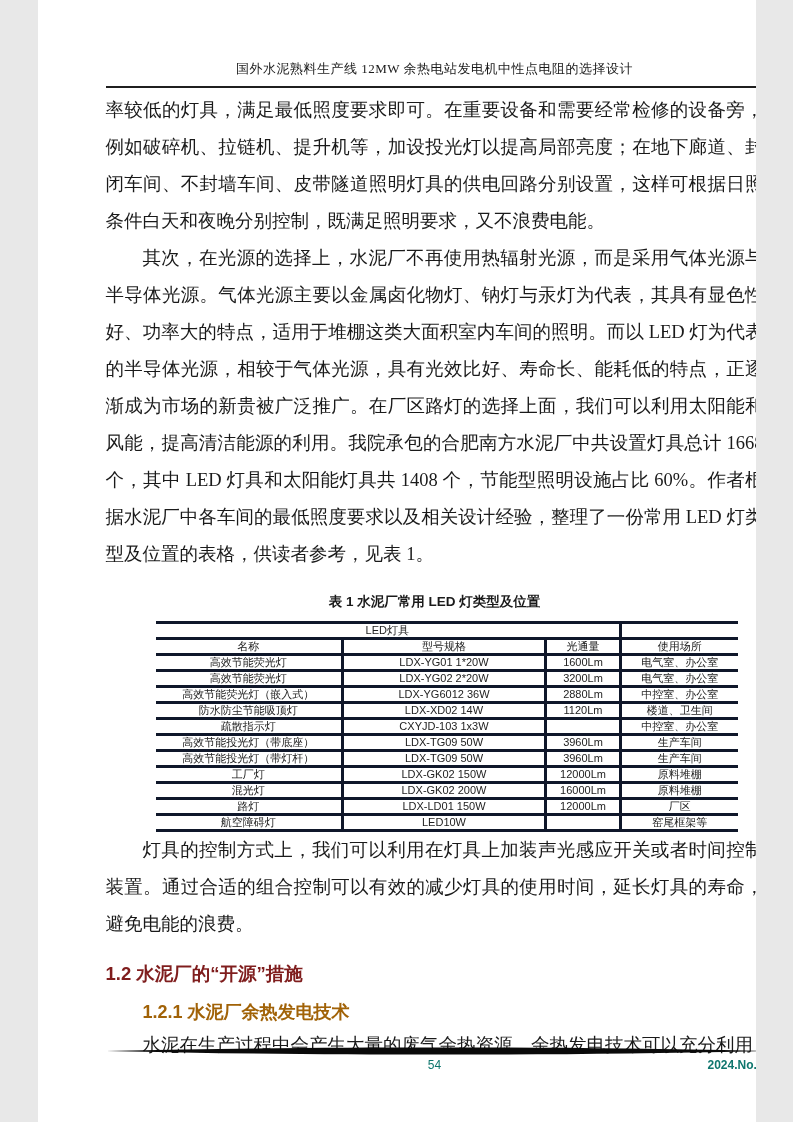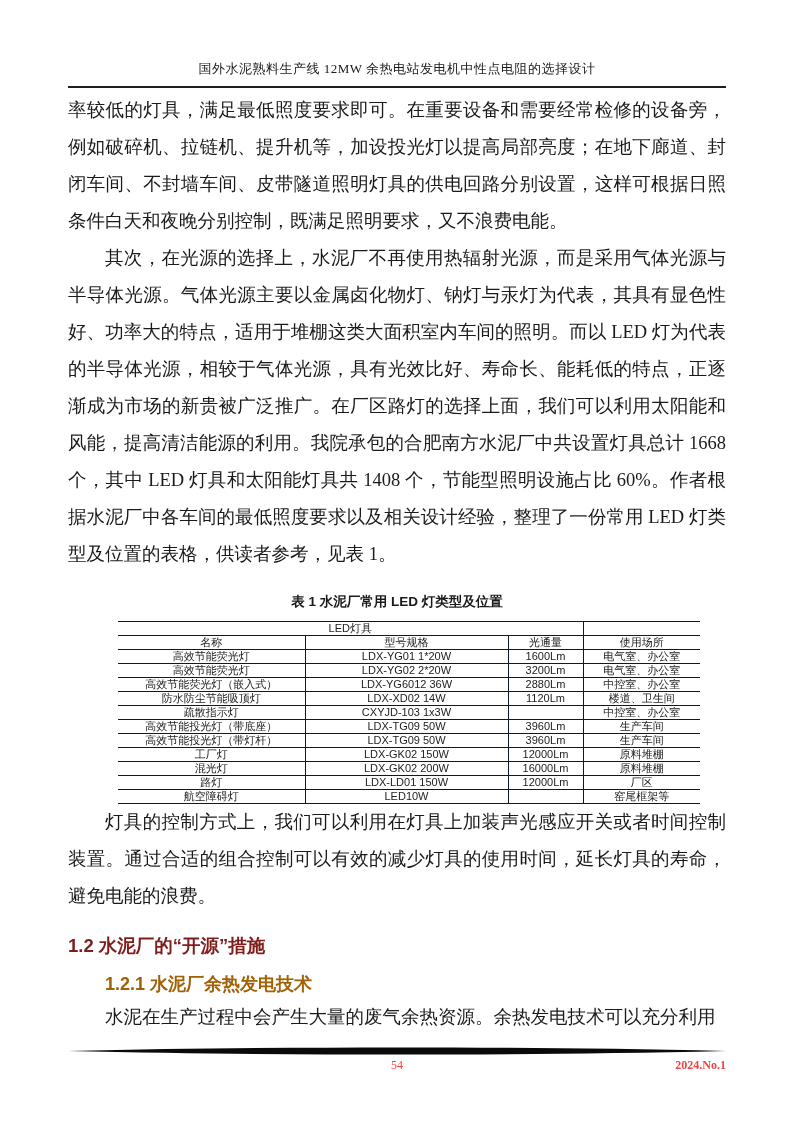--- a/index.html
+++ b/index.html
@@ -1,18 +1,18 @@
 <!DOCTYPE html>
 <html><head>
 <meta charset="utf-8">
 <style>
   html,body{margin:0;padding:0;background:#e8e8e8;}
   .page{
     position:relative;
-    width:793px;height:1122px;
+    width:718px;height:1122px;
     background:#ffffff;
     font-family:"Liberation Serif","DejaVu Serif",serif;
     color:#1a1a1a;
     overflow:hidden;
     margin:0 auto;
   }
   
   .running-header{
     position:absolute;left:68px;top:60px;width:658px;
     text-align:center;font-size:13px;line-height:18px;
@@ -35,21 +35,21 @@
     font-family:"Liberation Sans","DejaVu Sans",sans-serif;
     font-weight:bold;font-size:13.5px;line-height:18px;
   }
   table.led{
     border-collapse:collapse;table-layout:fixed;
     margin-left:50px;width:582px;
     font-family:"Liberation Sans","DejaVu Sans",sans-serif;
     font-size:11px;color:#222;
   }
   table.led td,table.led th{
-    border:1px solid #0f172a;
+    border:3px solid #0f172a;
     height:13px;line-height:13px;padding:0 2px;
     text-align:center;font-weight:normal;
     white-space:nowrap;overflow:hidden;
   }
   table.led tr>*:first-child{border-left:none;}
   table.led tr>*:last-child{border-right:none;}
   col.col0{width:187px;}col.col1{width:203px;}
   col.col2{width:75px;}col.col3{width:117px;}
   
   .sec-heading{
@@ -61,22 +61,22 @@
     margin:8px 0 0 37px;
     font-family:"Liberation Sans","DejaVu Sans",sans-serif;
     font-weight:bold;font-size:18px;line-height:30px;color:#a16207;
   }
   .after-table{margin-top:14px;}
   .last-para{margin-top:8px;}
   
   .footer-bar{position:absolute;left:68px;top:1047px;width:658px;height:8px;}
   .footer-line{
     position:absolute;left:68px;top:1056px;width:658px;height:18px;
-    font-family:Liberation Serif, serif;
-    font-size:12px;line-height:18px;color:#ef4444;
+    font-family:Liberation Sans, sans-serif;
+    font-size:12px;line-height:18px;color:#0f766e;
   }
   .page-number{position:absolute;left:0;width:100%;text-align:center;}
   .journal-issue{position:absolute;right:0;font-weight:bold;}
 </style>
 </head>
 <body>
 
 <div class="page">
 
   <div class="running-header">国外水泥熟料生产线 12MW 余热电站发电机中性点电阻的选择设计</div>

